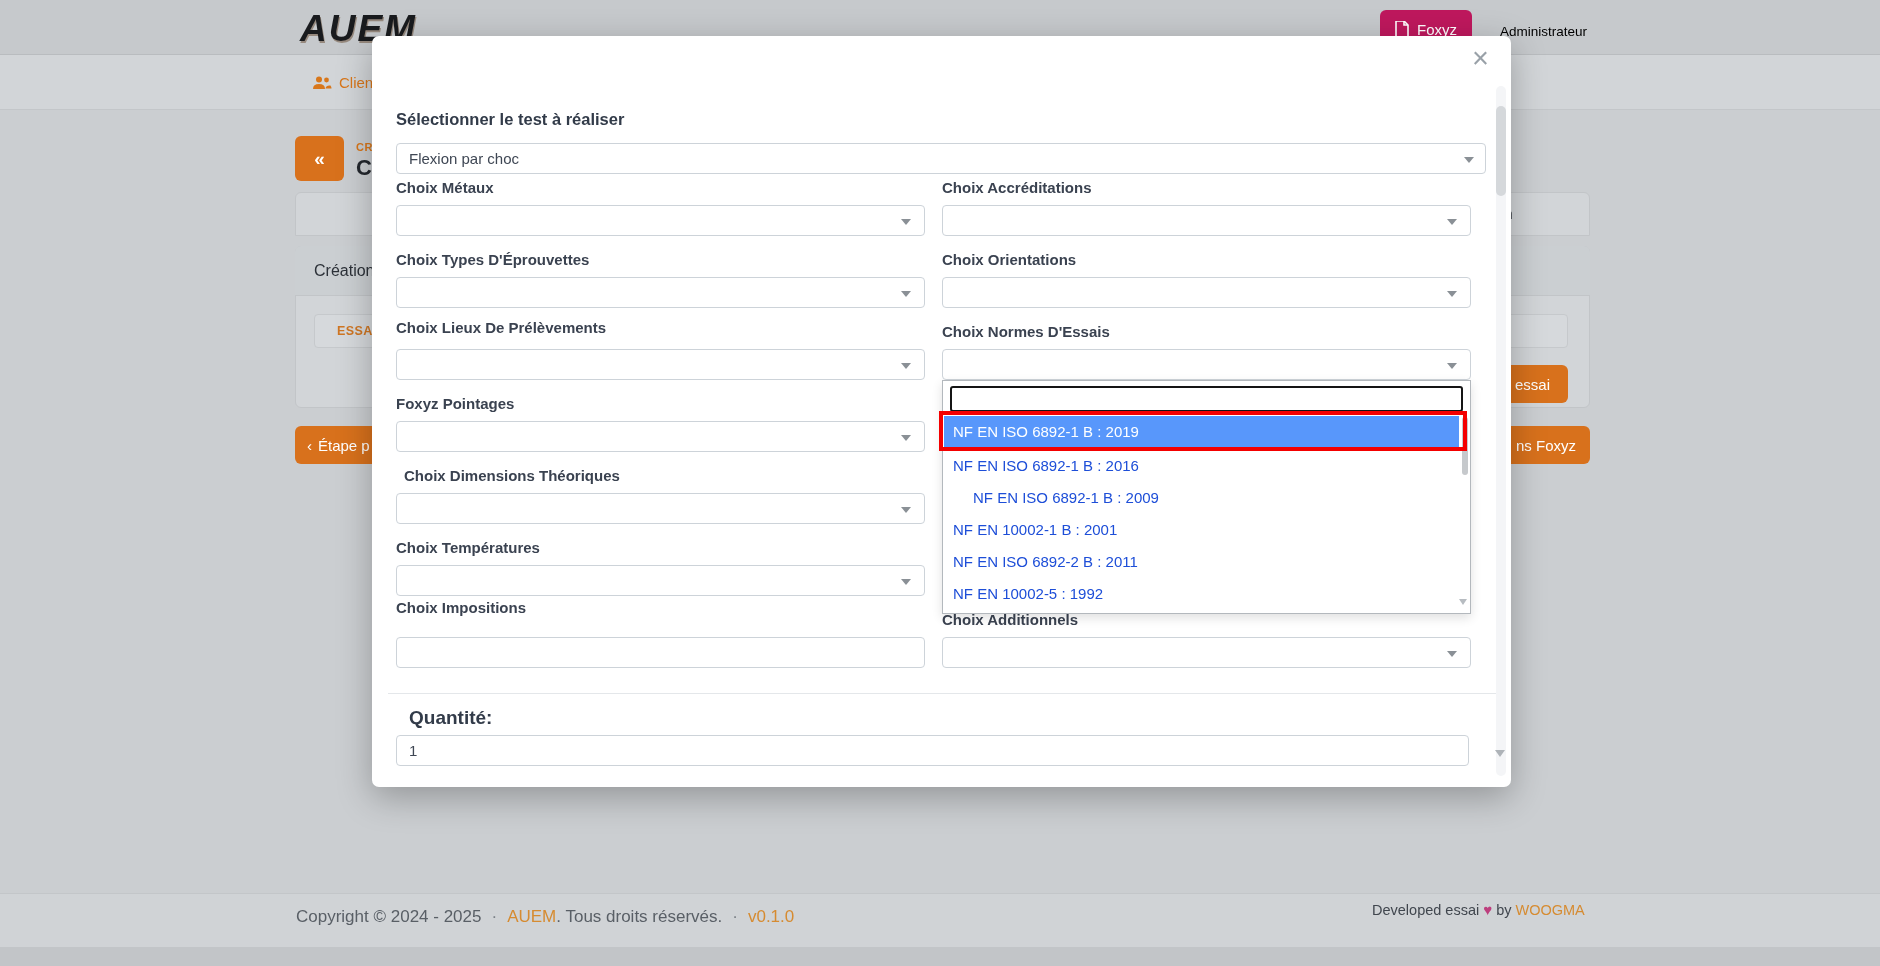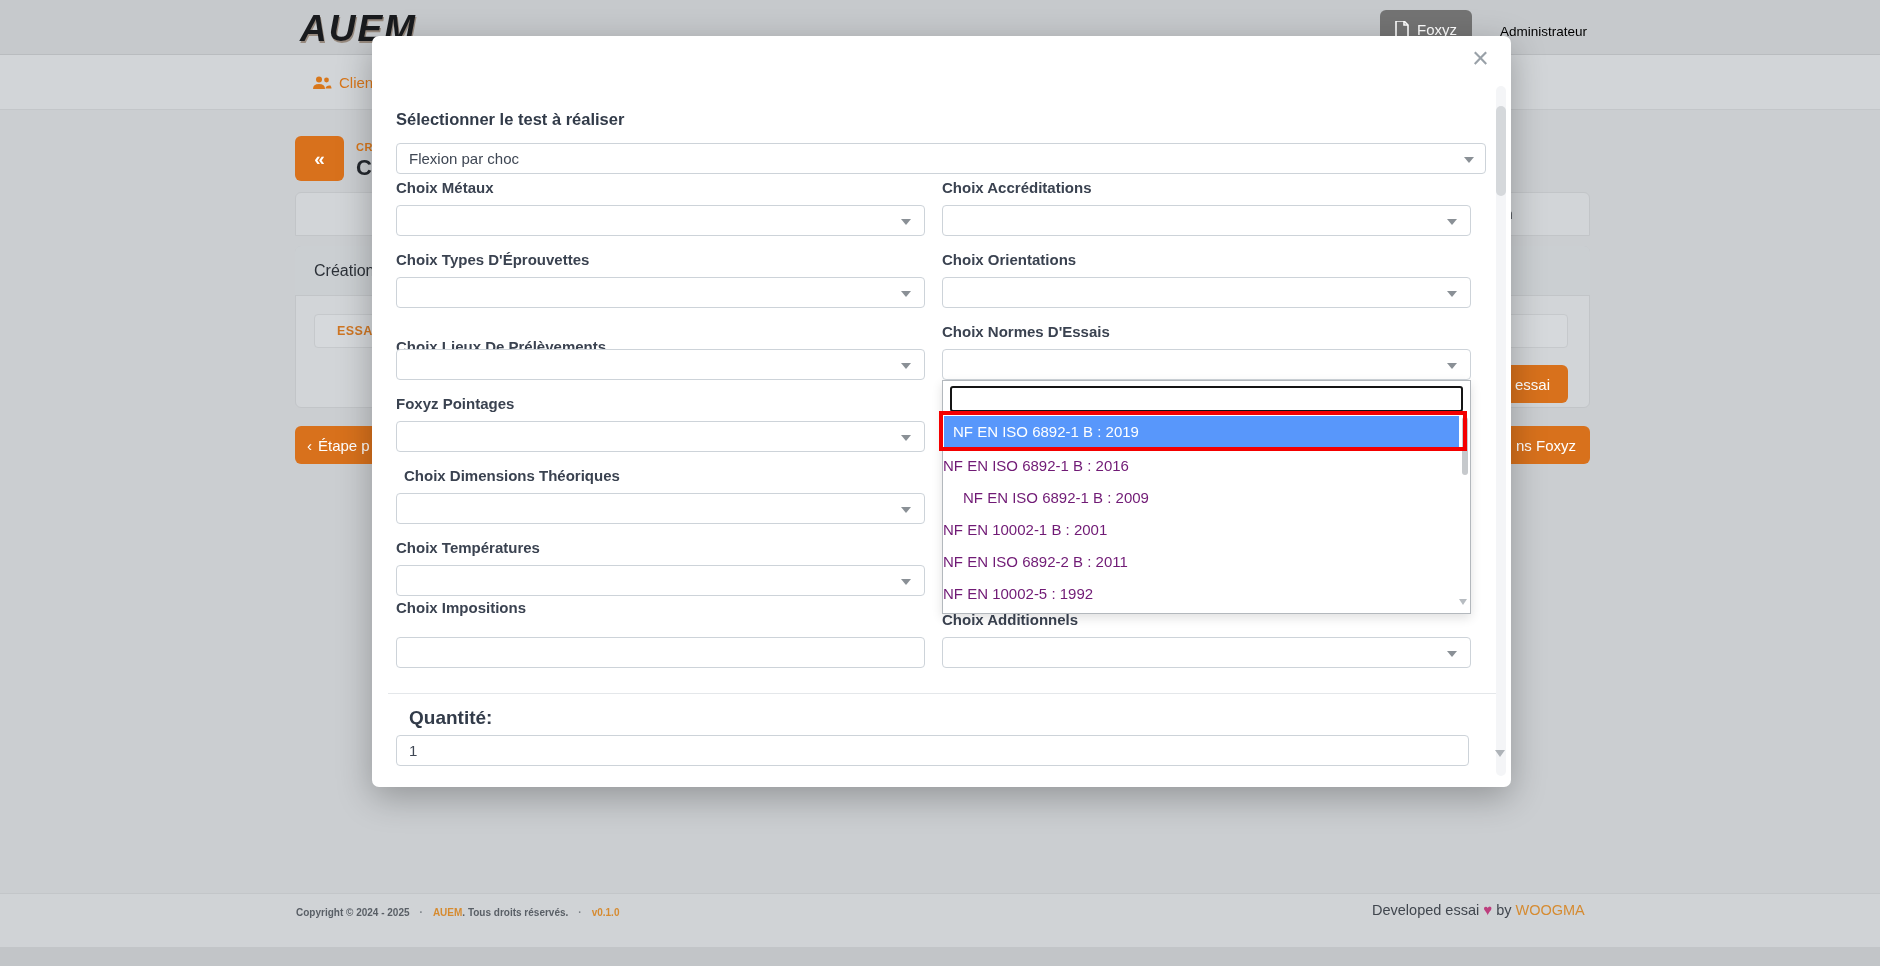--- a/index.html
+++ b/index.html
@@ -4,39 +4,39 @@
 <style>
   * { margin:0; padding:0; box-sizing:border-box; }
   html,body { width:1880px; height:966px; }
   body { font-family:"Liberation Sans","DejaVu Sans",sans-serif; background:#cbced1; overflow:hidden; }
   .abs { position:absolute; }
   #stage { position:relative; width:1880px; height:966px; overflow:hidden; background:#cbced1; }
 
   
   .topbar { left:0; top:0; width:1880px; height:55px; background:#c6c9cc; border-bottom:1px solid #b9bcbf; }
   .logo { left:300px; top:8px; font-size:37px; font-weight:800; font-style:italic; letter-spacing:2px; color:#191b1e; text-shadow:1px 2px 0 rgba(90,60,30,.45); }
-  .foxyz-btn { left:1380px; top:10px; width:92px; height:38px; background:#737373; border-radius:6px; color:#fff; display:flex; align-items:center; justify-content:center; gap:8px; font-size:15px; }
+  .foxyz-btn { left:1380px; top:10px; width:92px; height:38px; background:#be185d; border-radius:6px; color:#fff; display:flex; align-items:center; justify-content:center; gap:8px; font-size:15px; }
   .admin-label { left:1500px; top:24px; color:#000000; font-size:13.5px; }
   .navbar { left:0; top:55px; width:1880px; height:55px; background:#d2d5d8; border-bottom:1px solid #c3c6c9; }
   .nav-clients { left:312px; top:74px; display:flex; align-items:center; gap:7px; color:#d8771b; font-size:15px; }
   .back-btn { left:295px; top:136px; width:49px; height:45px; background:#d8711c; border-radius:6px; color:#fff; display:flex; align-items:center; justify-content:center; font-size:19px; font-weight:bold; }
   .breadcrumb { left:356px; top:141px; font-size:11px; font-weight:700; letter-spacing:.6px; color:#d8771b; }
   .page-title { left:356px; top:155px; font-size:22px; font-weight:700; color:#23272d; }
   .tabstrip { left:295px; top:192px; width:1295px; height:44px; background:#d2d5d8; border:1px solid #c2c5c8; border-radius:6px 6px 0 0; }
   .tab-frag { left:1505px; top:206px; font-size:14px; color:#4a4f55; }
   .panel { left:295px; top:246px; width:1295px; height:162px; background:#d2d5d8; border:1px solid #c2c5c8; border-radius:6px; }
   .panel-header { left:295px; top:246px; width:1295px; height:50px; background:#cbcfd2; border-bottom:1px solid #c2c5c8; border-radius:6px 6px 0 0; display:flex; align-items:center; padding-left:19px; font-size:16px; color:#2c3138; }
   .essai-strip { left:314px; top:314px; width:250px; height:34px; background:#d6d9dc; border:1px solid #c6c9cc; border-radius:4px; display:flex; align-items:center; padding-left:22px; }
   .essai-label { color:#cf7623; font-size:12.5px; font-weight:700; letter-spacing:.4px; }
   .gray-input-bg { left:1277px; top:314px; width:291px; height:34px; background:#d6d9dc; border:1px solid #c6c9cc; border-radius:4px; }
   .add-essai-btn { left:1440px; top:365px; width:128px; height:38px; background:#d8711c; border-radius:6px; color:#fff; font-size:15px; display:flex; align-items:center; justify-content:flex-end; padding-right:18px; }
   .prev-btn { left:295px; top:426px; width:112px; height:38px; background:#d8711c; border-radius:6px; color:#fff; font-size:15px; display:flex; align-items:center; gap:6px; padding-left:12px; overflow:hidden; white-space:nowrap; }
   .save-foxyz-btn { left:1455px; top:426px; width:135px; height:38px; background:#d8711c; border-radius:6px; color:#fff; font-size:15px; display:flex; align-items:center; justify-content:flex-end; padding-right:14px; overflow:hidden; white-space:nowrap; }
   .footer { left:0; top:893px; width:1880px; height:54px; background:#d0d3d6; border-top:1px solid #c3c6c9; }
-  .footer-left { left:296px; top:907px; font-size:10px; color:#595f66;font-weight:bold; }
+  .footer-left { left:296px; top:907px; font-size:17px; color:#595f66; }
   .footer-left .orange { color:#d68b31; }
   .footer-left .sep { margin:0 10px; color:#7b8187; }
   .footer-right { left:1372px; top:901px; font-size:14.5px; color:#40464e; }
   .footer-right .heart { color:#bd3f7e; font-size:15px; margin:0 4px; }
   .footer-right .orange { color:#d68b31; }
   .bottom-strip { left:0; top:947px; width:1880px; height:19px; background:#c2c5c8; }
 
   
   .modal { left:372px; top:36px; width:1139px; height:751px; background:#ffffff; border-radius:7px; box-shadow:0 10px 35px rgba(0,0,0,.28); z-index:10; }
   .modal .abs { position:absolute; }
@@ -49,21 +49,21 @@
   .qty-label { left:37px; top:671px; font-size:19px; font-weight:700; color:#323b49; }
   .qty-input { left:24px; top:699px; width:1073px; height:31px; border:1px solid #cdd3d9; border-radius:4px; font-size:15px; color:#3f4754; padding:0 12px; font-family:"Liberation Sans",sans-serif; }
   
   .m-scroll-track { right:5px; top:50px; width:10px; height:690px; background:#f4f5f7; border-radius:5px; }
   .m-scroll-thumb { right:5px; top:70px; width:10px; height:90px; background:#d5d8db; border-radius:5px; }
   .m-scroll-arrow { right:6px; top:714px; width:0; height:0; border-left:5px solid transparent; border-right:5px solid transparent; border-top:7px solid #aeb3b8; }
 
   
   .dd-panel { left:570px; top:344px; width:529px; height:234px; background:#fff; border:1px solid #b3b8bd; box-shadow:0 4px 10px rgba(0,0,0,.12); z-index:12; }
   .dd-search { position:absolute; left:7px; top:5px; width:513px; height:26px; border:2px solid #151515; border-radius:3px; font-size:14px; padding:0 6px; font-family:"Liberation Sans",sans-serif; }
-  .dd-opt { position:absolute; left:0; width:520px; height:32px; line-height:32px; font-size:15px; color:#701a75; white-space:nowrap; overflow:hidden; }
+  .dd-opt { position:absolute; left:0; width:520px; height:32px; line-height:32px; padding-left:10px; font-size:15px; color:#1d4ed8; white-space:nowrap; overflow:hidden; }
   .dd-opt-hl { position:absolute; left:1px; top:35px; width:515px; height:31px; line-height:31px; padding-left:9px; font-size:15px; color:#ffffff; background:#5897fb; white-space:nowrap; }
   .red-annotation { position:absolute; left:-4px; top:30px; width:528px; height:40px; border:4px solid #f40000; z-index:13; pointer-events:none; }
   .dd-scroll-thumb { position:absolute; right:2px; top:36px; width:6px; height:58px; background:#c6c9cc; border-radius:3px; }
   .dd-scroll-arrow { position:absolute; right:3px; top:218px; width:0; height:0; border-left:4px solid transparent; border-right:4px solid transparent; border-top:6px solid #b7bcc1; }
 </style>
 </head>
 <body>
 
 <div id="stage">
 
@@ -135,21 +135,21 @@
     <div class="abs f-label" style="left:24px; top:143px;">Choix Métaux</div>
     <div class="abs sel" style="left:24px; top:169px; width:529px;">
         <span class="sel-arrow"></span>
       </div>
 
     <div class="abs f-label" style="left:24px; top:215px;">Choix Types D'Éprouvettes</div>
     <div class="abs sel" style="left:24px; top:241px; width:529px;">
         <span class="sel-arrow"></span>
       </div>
 
-    <div class="abs f-label" style="left:24px; top:302px;text-decoration:underline;">Choix Lieux De Prélèvements</div>
+    <div class="abs f-label" style="left:24px; top:283px;">Choix Lieux De Prélèvements</div>
     <div class="abs sel" style="left:24px; top:313px; width:529px;">
         <span class="sel-arrow"></span>
       </div>
 
     <div class="abs f-label" style="left:24px; top:359px;">Foxyz Pointages</div>
     <div class="abs sel" style="left:24px; top:385px; width:529px;">
         <span class="sel-arrow"></span>
       </div>
 
     <div class="abs f-label" style="left:32px; top:431px;text-align:right;">Choix Dimensions Théoriques</div>

